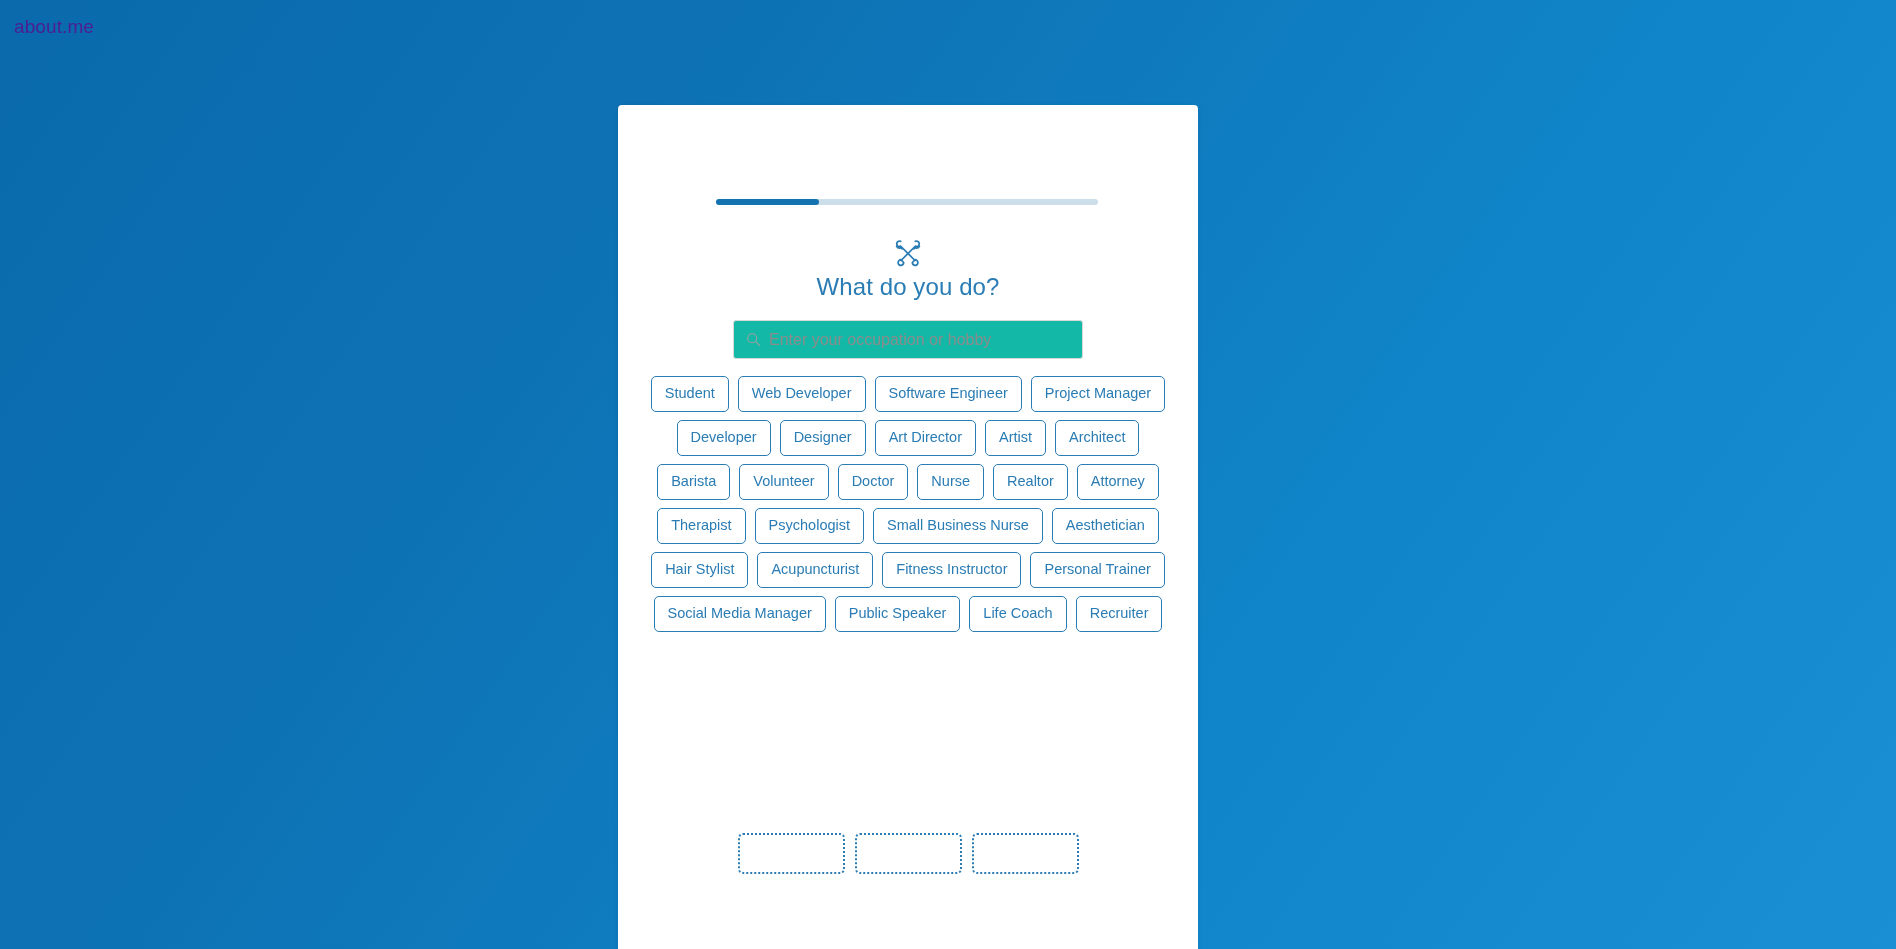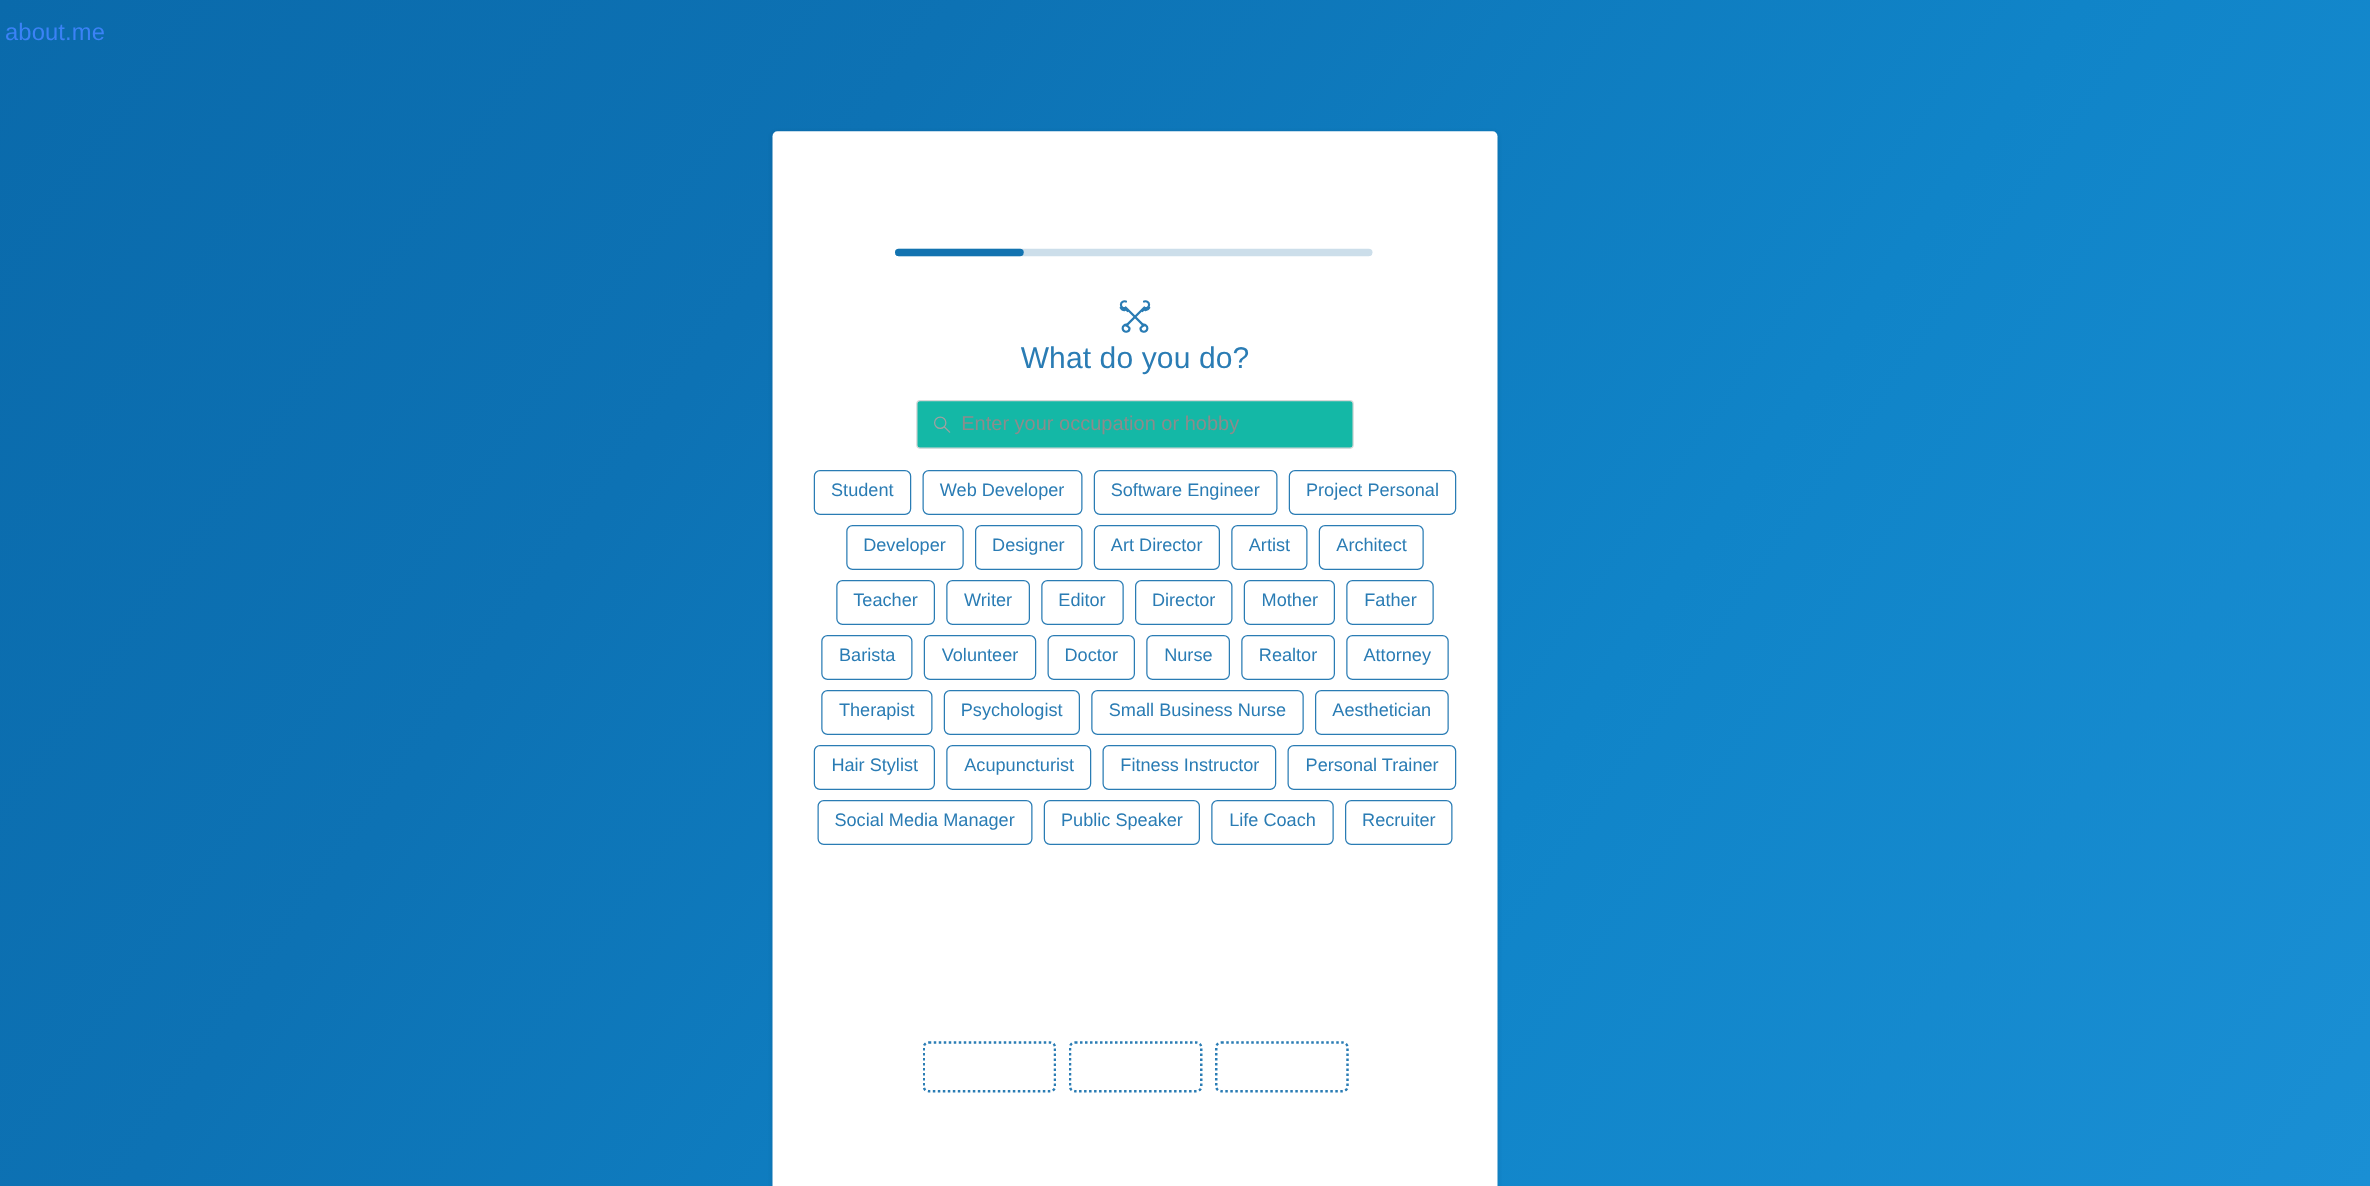--- a/index.html
+++ b/index.html
@@ -12,23 +12,23 @@
 
   body {
     font-family: "Liberation Sans", sans-serif;
     background: linear-gradient(125deg, #0a6aab 0%, #0d72b4 30%, #1084c8 65%, #1a8fd4 100%);
     position: relative;
   }
 
   
   .brand {
     position: absolute;
-    left: 4px;
+    left: 14px;
     top: 17px;
-    color: #3b82f6;
+    color: #4c1d95;
     font-size: 19px;
     letter-spacing: 0.1px;
     font-weight: 400;
     line-height: 1;
   }
 
   
   .card {
     position: absolute;
     left: 618px;
@@ -188,39 +188,31 @@
     </span>
     <input class="search-input" type="text" placeholder="Enter your occupation or hobby" style="">
   </div>
 
   <div class="tags">
 
     <div class="tag-row">
       <button class="tag">Student</button>
       <button class="tag">Web Developer</button>
       <button class="tag">Software Engineer</button>
-      <button class="tag">Project Personal</button>
+      <button class="tag">Project Manager</button>
     </div>
 
     <div class="tag-row">
       <button class="tag">Developer</button>
       <button class="tag">Designer</button>
       <button class="tag">Art Director</button>
       <button class="tag">Artist</button>
       <button class="tag">Architect</button>
     </div>
 
-    <div class="tag-row">
-      <button class="tag">Teacher</button>
-      <button class="tag">Writer</button>
-      <button class="tag">Editor</button>
-      <button class="tag">Director</button>
-      <button class="tag">Mother</button>
-      <button class="tag">Father</button>
-    </div>
 
 
     <div class="tag-row">
       <button class="tag">Barista</button>
       <button class="tag">Volunteer</button>
       <button class="tag">Doctor</button>
       <button class="tag">Nurse</button>
       <button class="tag">Realtor</button>
       <button class="tag">Attorney</button>
     </div>

